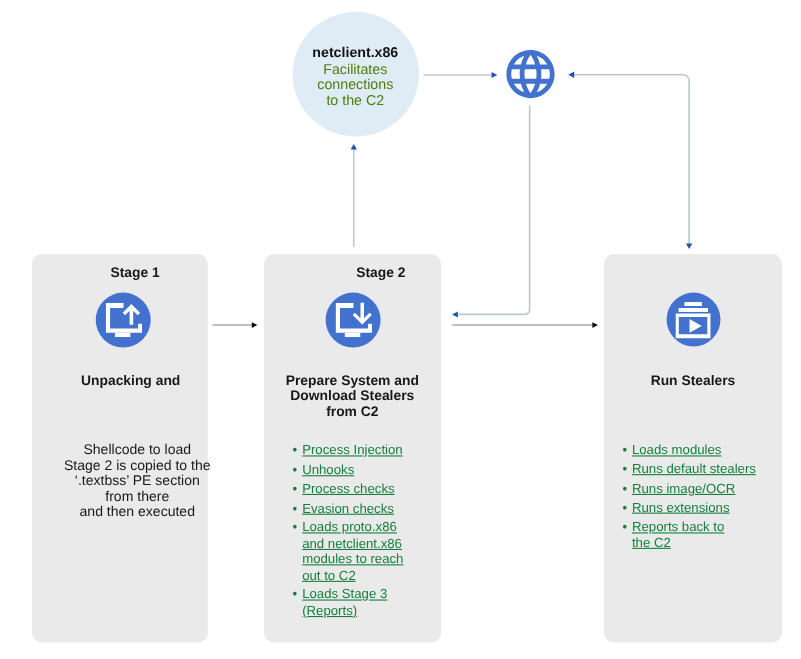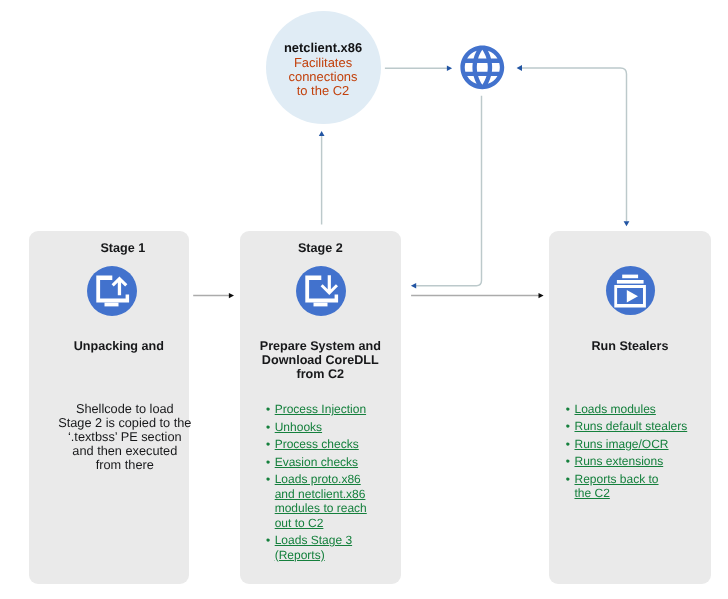--- a/index.html
+++ b/index.html
@@ -19,21 +19,21 @@
   .card-sub{position:absolute;text-align:center;
             font-weight:bold;font-size:12.6px;color:#17181a;line-height:13.8px;}
   .card-body{position:absolute;text-align:center;font-size:12.75px;color:#17181a;line-height:14.1px;padding-left:16px;}
   .bullets{position:absolute;font-size:12px;color:#15803d;line-height:14.4px;text-decoration:underline;}
   .bullets .bi{position:relative;padding-left:8.2px;margin:0 0 3.2px 0;}
   .bullets .bi::before{content:"\2022";position:absolute;left:-0.5px;top:0;}
 
   .bubble{position:absolute;border-radius:50%;background:#e0ecf5;}
   .bubble .bh,.bubble .bl{position:absolute;left:0;width:100%;text-align:center;line-height:10px;}
   .bubble .bh{font-weight:bold;font-size:12.9px;color:#111214;}
-  .bubble .bl{font-size:12.95px;color:#c2410c;}
+  .bubble .bl{font-size:12.95px;color:#4d7c0f;}
 </style>
 </head>
 <body>
 
 <div id="stage">
 
   <svg class="edges" viewBox="0 0 728 599" width="728" height="599">
 
     <g>
       <path d="M321.6 224.5 L321.6 135.2" fill="none" stroke="#bcc9cb" stroke-width="1.45"></path>
@@ -92,38 +92,38 @@
       </g>
     </svg>
   </div>
   <div class="card-sub" style="left:28.8px;top:340.3px;width:160px;padding-left:10px;">
     <div>Unpacking and</div>
   </div>
   <div class="card-body" style="left:28.8px;top:401.8px;width:160px;">
     <div>Shellcode to load</div>
     <div>Stage 2 is copied to the</div>
     <div>‘.textbss’ PE section</div>
+    <div>from there</div>
     <div>and then executed</div>
-    <div>from there</div>
   </div>
 
   <div class="card" style="left:239.6px;top:231px;width:161.4px;height:353.3px;"></div>
-  <div class="card-title" style="left:239.6px;top:240.5px;width:161.4px;">Stage 2</div>
+  <div class="card-title" style="left:239.6px;top:240.5px;width:161.4px;padding-left:26px;">Stage 2</div>
   <div class="icon-circle" style="left:295.5px;top:266.1px;width:50px;height:50px;">
     <svg width="50" height="50" viewBox="0 0 50 50">
       <g fill="#ffffff">
         <path d="M9.3 9.5 H25.3 V13.9 H13.1 V32.6 H38.6 V28.4 H42.1 V36.6 H9.3 Z"></path>
         <rect x="17.5" y="36.6" width="14.0" height="3.8"></rect>
         <path d="M31.7 9.2 L34.9 9.2 L34.9 23.3 L39.95 18.25 L42.0 20.3 L33.3 29.0 L24.6 20.3 L26.65 18.25 L31.7 23.3 Z"></path>
       </g>
     </svg>
   </div>
   <div class="card-sub" style="left:239.6px;top:340.3px;width:161.4px;">
     <div>Prepare System and</div>
-    <div>Download CoreDLL</div>
+    <div>Download Stealers</div>
     <div>from C2</div>
   </div>
   <div class="bullets" style="left:266.5px;top:402px;width:118px;">
       <div class="bi">
         <div>Process Injection</div>
       </div>
       <div class="bi">
         <div>Unhooks</div>
       </div>
       <div class="bi">

